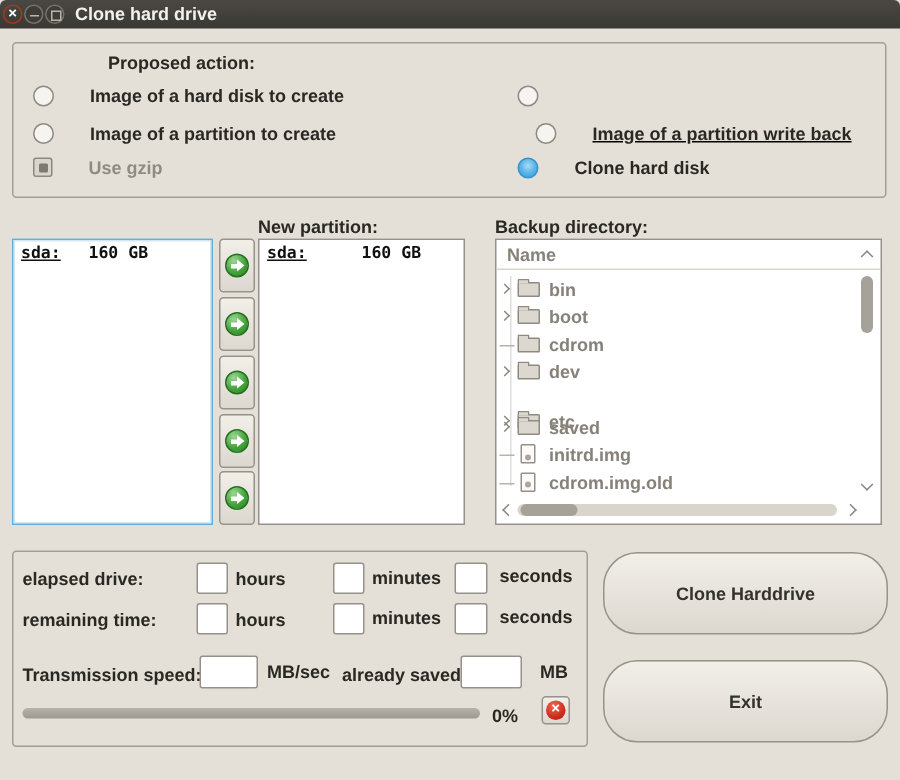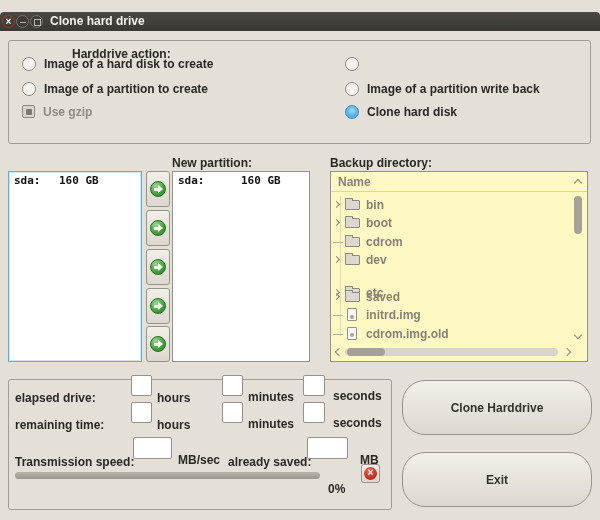--- a/index.html
+++ b/index.html
@@ -1,19 +1,19 @@
 <!DOCTYPE html>
 <html><head>
 <meta charset="utf-8">
 <style>
   html,body{margin:0;padding:0;}
   *{box-sizing:border-box;}
   #app{position:relative;width:600px;height:520px;background:#e4e0d8;
        font-family:"Liberation Sans",sans-serif;overflow:hidden;}
-  .abs{position:absolute;margin-top:12px;}
+  .abs{position:absolute;}
 
   
   .titlebar{left:0;top:0;width:600px;height:19px;
     background:linear-gradient(#4b4843,#3a3833);
     border-radius:4px 4px 0 0;}
   .winbtn{position:absolute;top:3px;width:13px;height:13px;border-radius:50%;}
   .winbtn.close{left:2px;background:radial-gradient(circle at 38% 30%,#f headline,#e), radial-gradient(circle at 38% 30%,#f69067,#e2582d 70%,#c64a22);border:1px solid #9e3d18;}
   .winbtn.close::after{content:'\00D7';position:absolute;left:0;top:-1px;width:11px;height:13px;
     color:#fff;font:bold 10px/13px "Liberation Sans",sans-serif;text-align:center;}
   .winbtn.minmax{background:#3e3c37;border:1px solid #76726b;}
@@ -23,48 +23,48 @@
   .winbtn.max::after{content:'';position:absolute;left:3px;top:3px;width:5px;height:5px;border:1.5px solid #b9b5ae;}
   .wintitle{position:absolute;left:50px;top:2px;color:#f3f1ed;font:bold 12px/15px "Liberation Sans",sans-serif;}
 
   
   .frame{border:1px solid #a29d94;border-radius:3px;}
   .lbl{font:bold 12px/14px "Liberation Sans",sans-serif;color:#2a2823;white-space:nowrap;}
   .lbl.dim{color:#8f8b83;}
   .lbl.gray{color:#87827a;}
 
   
-  .opt-row{position:absolute;display:flex;align-items:center;gap:8px;height:15px;cursor:default;}
+  .opt-row{position:absolute;display:flex;align-items:center;gap:24px;height:15px;cursor:default;}
   .radio{width:14px;height:14px;border-radius:50%;border:1px solid #8d8981;background:#f6f4f0;flex:none;}
   .radio.selected{border-color:#3b93ca;
     background:radial-gradient(circle at 50% 38%,#a6dbf6 0%,#56b1e7 55%,#3a9bdd 100%);}
   .checkbox{position:relative;width:13px;height:13px;border:1px solid #8d8981;border-radius:2px;background:#d9d5cd;flex:none;}
   .checkbox.checked::after{content:'';position:absolute;left:2.5px;top:2.5px;width:6px;height:6px;background:#7d796f;border-radius:1px;}
 
   
   .listbox{background:#fff;border:1px solid #96918a;}
   .listbox.focused{border:1px solid #62aed9;box-shadow:inset 0 0 0 1px rgba(120,185,225,.35);}
   .hd-item{position:relative;height:17px;}
   .hd-item .dev,.hd-item .size{position:absolute;top:3px;font:bold 11px/12px "DejaVu Sans Mono",monospace;color:#111;}
-  .hd-item .dev{left:5px;}
+  .hd-item .dev{left:5px;text-decoration:underline;}
   .listbox.exist .size{left:50px;}
   .listbox.new .size{left:68px;}
 
   
   .btn{background:linear-gradient(#f2efe9,#dcd8d0);border:1px solid #97928a;border-radius:3px;
        display:flex;align-items:center;justify-content:center;cursor:default;}
   .g-circle{position:relative;width:16px;height:16px;border-radius:50%;
     background:radial-gradient(circle at 35% 28%,#9cd694,#46a43c 55%,#2a8023);
     border:1px solid #24701e;flex:none;}
   .g-circle::before{content:'';position:absolute;left:2.5px;top:5.5px;width:5px;height:3px;background:#fff;}
   .g-circle::after{content:'';position:absolute;left:6.5px;top:2.5px;width:0;height:0;
     border-left:5px solid #fff;border-top:4.5px solid transparent;border-bottom:4.5px solid transparent;}
 
   
-  .tree{background:#fef9c3;border:1px solid #96918a;}
+  .tree{background:#ffffff;border:1px solid #96918a;}
   .tree-header{position:absolute;left:0;top:0;width:100%;height:20px;border-bottom:1px solid #d9d5cd;}
   .tree-guide{position:absolute;left:9px;top:24px;width:1px;height:140px;background:#c6c2ba;opacity:.55;}
   .tree-row{position:absolute;left:0;width:240px;height:18px;}
   .tree-label{position:absolute;left:35px;top:2px;font:bold 12px/14px "Liberation Sans",sans-serif;color:#868179;}
   .expander{position:absolute;left:3px;top:6px;width:5px;height:5px;
     border-right:1.5px solid #8a857c;border-bottom:1.5px solid #8a857c;transform:rotate(-45deg);}
   .stub{position:absolute;left:2px;top:9px;width:10px;height:1px;background:#b7b3ab;}
   .folder-icon{position:absolute;left:14px;top:4px;width:15px;height:10px;
     border:1px solid #8f8a81;border-radius:1px;background:#dcd8d0;}
   .folder-icon::before{content:'';position:absolute;top:-3px;left:-1px;width:6px;height:2px;
@@ -98,39 +98,39 @@
 <div id="app">
 
   <div class="abs titlebar">
     <span class="winbtn close"></span>
     <span class="winbtn minmax min"></span>
     <span class="winbtn minmax max"></span>
     <span class="wintitle">Clone hard drive</span>
   </div>
 
   <div class="abs frame" style="left:8px;top:28px;width:583px;height:104px;"></div>
-  <span class="abs lbl" style="left:72px;top:35px;">Harddrive action:</span>
+  <span class="abs lbl" style="left:72px;top:35px;">Proposed action:</span>
 
   <div class="opt-row" style="left:22px;top:56px;">
     <span class="radio"></span>
     <span class="lbl">Image of a hard disk to create</span>
   </div>
   <div class="opt-row" style="left:22px;top:81px;">
     <span class="radio"></span>
     <span class="lbl">Image of a partition to create</span>
   </div>
   <div class="opt-row" style="left:22px;top:104px;">
     <span class="checkbox checked"></span>
     <span class="lbl dim">Use gzip</span>
   </div>
 
   <div class="opt-row" style="left:345px;top:56px;">
     <span class="radio"></span>
   </div>
-  <div class="opt-row" style="left:345px;top:81px;">
+  <div class="opt-row" style="left:357px;top:81px;text-decoration:underline;">
     <span class="radio"></span>
     <span class="lbl">Image of a partition write back</span>
   </div>
   <div class="opt-row" style="left:345px;top:104px;">
     <span class="radio selected"></span>
     <span class="lbl">Clone hard disk</span>
   </div>
 
   <span class="abs lbl" style="left:172px;top:144px;">New partition:</span>
   <span class="abs lbl" style="left:330px;top:144px;">Backup directory:</span>

